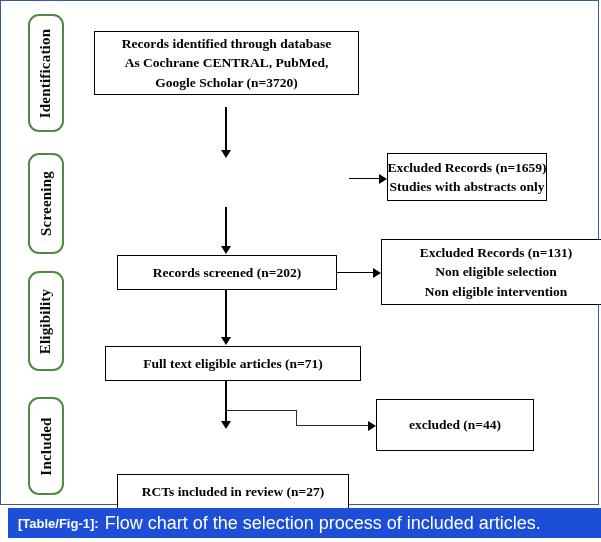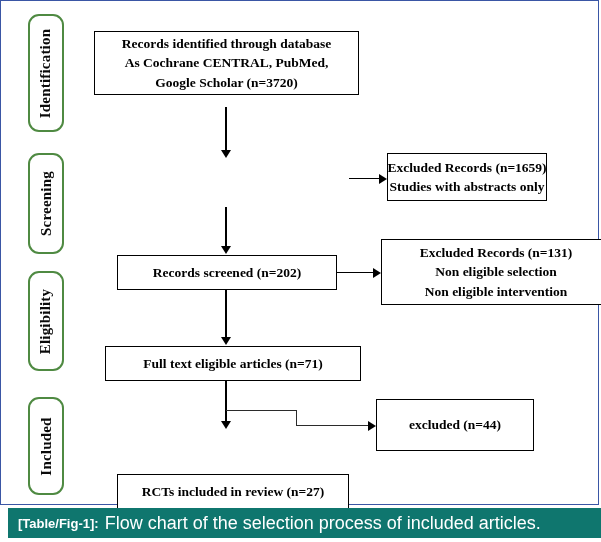--- a/index.html
+++ b/index.html
@@ -107,21 +107,21 @@
     border-bottom: 5px solid transparent;
     border-left: 8px solid #000000;
   }
   
   #caption-banner {
     position: absolute;
     left: 8px;
     top: 508px;
     width: 593px;
     height: 30px;
-    background: #0f766e;
+    background: #1d4ed8;
     display: flex;
     align-items: center;
     box-sizing: border-box;
     padding-left: 10px;
   }
   #caption-banner .cap-tag {
     font-family: "Liberation Sans", sans-serif;
     font-weight: bold;
     font-size: 13px;
     color: #ffffff;

